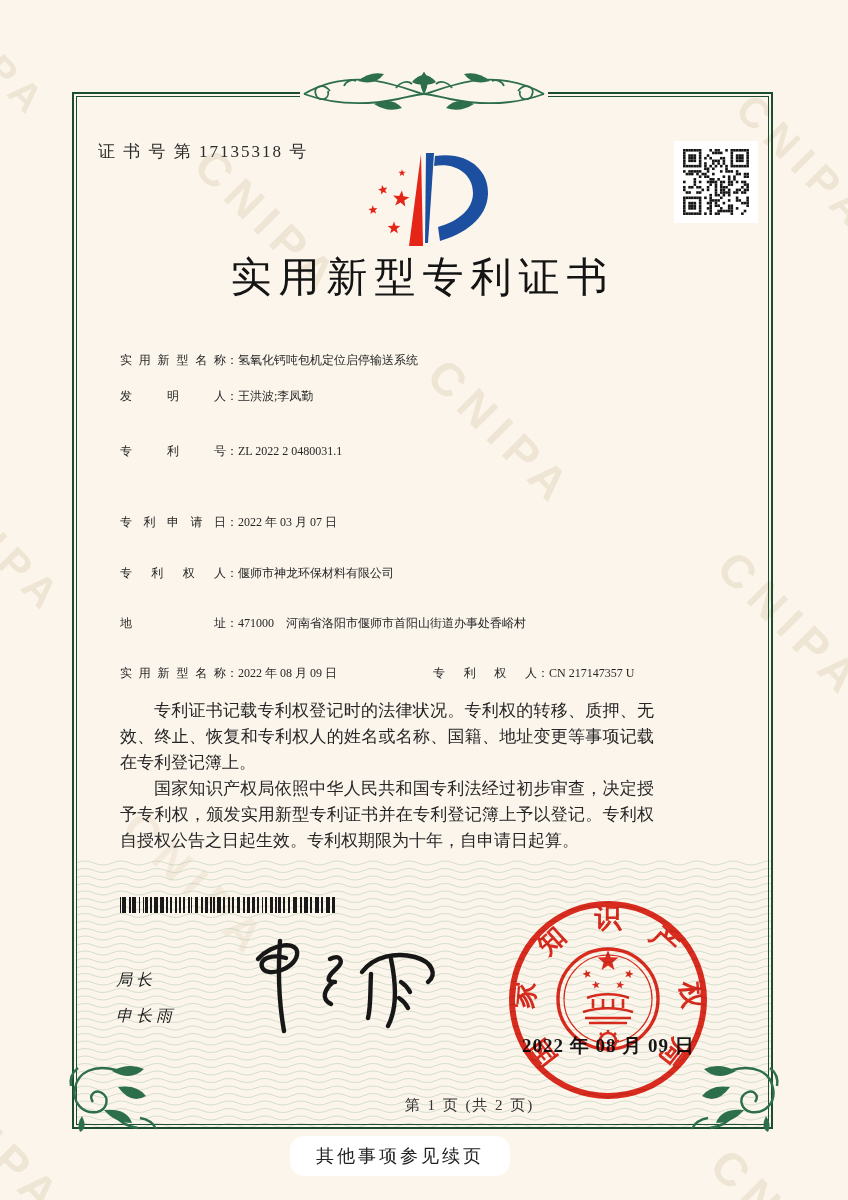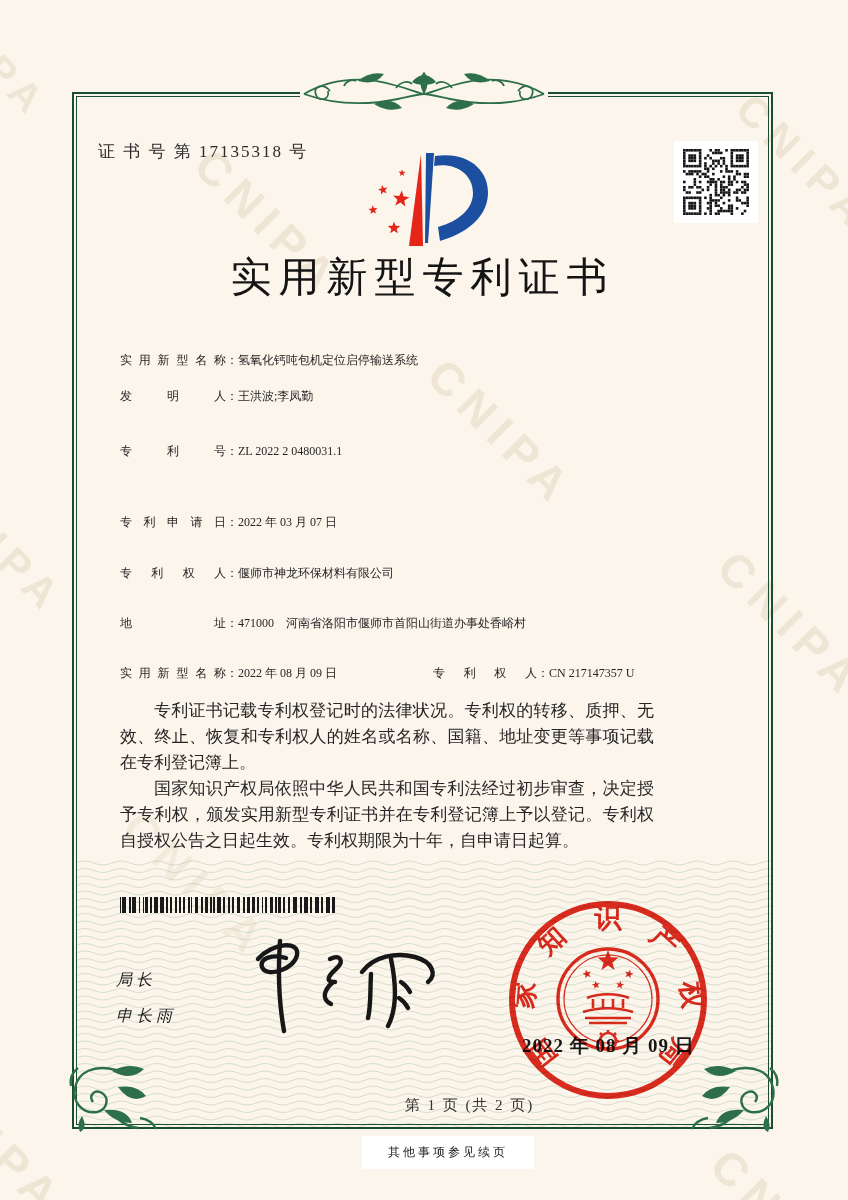--- a/index.html
+++ b/index.html
@@ -35,22 +35,22 @@
   
   .wave-band{position:absolute;left:76px;top:858px;}
   .barcode{position:absolute;left:120px;top:897px;}
   .signer{position:absolute;left:116px;font-size:16px;letter-spacing:4px;color:#1d1d1d;font-style:italic;}
   .signature{position:absolute;left:228px;top:925px;}
   .seal{position:absolute;left:503px;top:895px;mix-blend-mode:multiply;opacity:.95;}
   .seal-date{position:absolute;left:522px;top:1033px;width:200px;font-size:19px;
              font-weight:600;letter-spacing:1px;color:#161616;white-space:nowrap;}
   .page-num{position:absolute;left:72px;top:1096px;width:701px;text-align:center;
             font-size:15px;letter-spacing:2px;color:#333;padding-left:47px;}
-  .cont-note{position:absolute;left:448px;top:1136px;transform:translateX(-50%);
-             background:#ffffff;padding:8px 26px;font-size:12px;letter-spacing:3px;color:#222;}
+  .cont-note{position:absolute;left:400px;top:1136px;transform:translateX(-50%);
+             background:#ffffff;padding:8px 26px;font-size:18px;letter-spacing:3px;color:#222;border-radius:14px;}
 </style>
 </head>
 <body>
 
 <div class="page">
 
   <div class="wm" style="left:-60px;top:-22px;font-size:40px;">CNIPA</div>
   <div class="wm" style="left:222px;top:138px;font-size:46px;">CNIPA</div>
   <div class="wm" style="left:455px;top:348px;font-size:46px;">CNIPA</div>
   <div class="wm" style="left:760px;top:85px;font-size:42px;">CNIPA</div>

